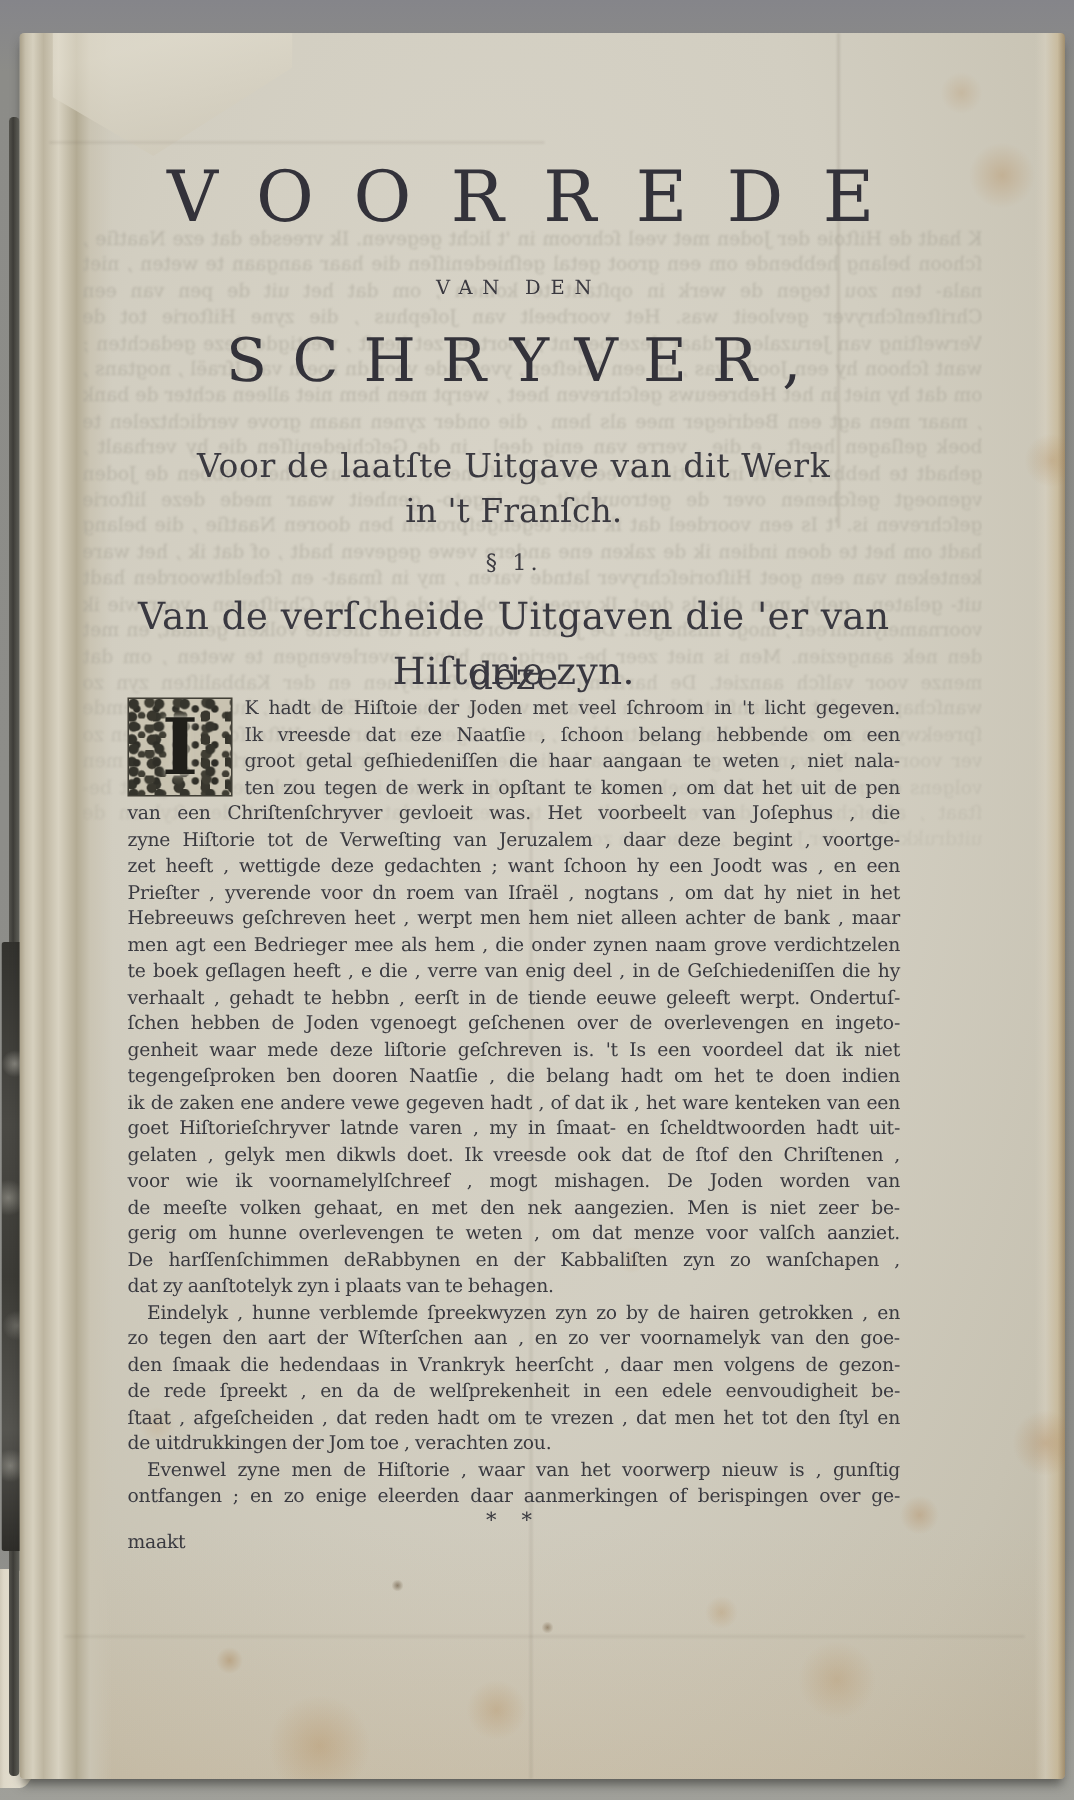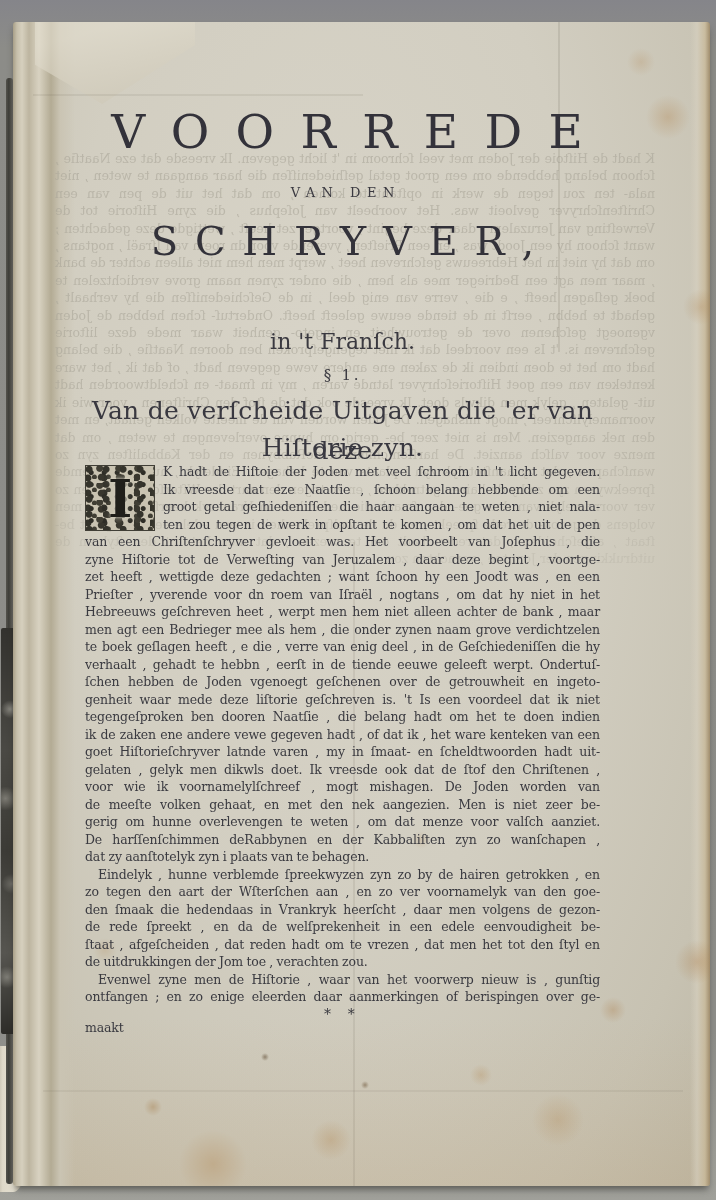--- a/index.html
+++ b/index.html
@@ -109,20 +109,21 @@
     <div class="showthrough">K hadt de Hiſtoie der Joden met veel ſchroom in 't licht gegeven. Ik vreesde dat eze Naatſie , ſchoon belang hebbende om een groot getal geſhiedeniſſen die haar aangaan te weten , niet nala- ten zou tegen de werk in opſtant te komen , om dat het uit de pen van een Chriſtenſchryver gevloeit was. Het voorbeelt van Joſephus , die zyne Hiſtorie tot de Verweſting van Jeruzalem , daar deze begint , voortge- zet heeft , wettigde deze gedachten ; want ſchoon hy een Joodt was , en een Prieſter , yverende voor dn roem van Iſraël , nogtans , om dat hy niet in het Hebreeuws geſchreven heet , werpt men hem niet alleen achter de bank , maar men agt een Bedrieger mee als hem , die onder zynen naam grove verdichtzelen te boek geſlagen heeft , e die , verre van enig deel , in de Geſchiedeniſſen die hy verhaalt , gehadt te hebbn , eerſt in de tiende eeuwe geleeft heeft. Ondertuſ- ſchen hebben de Joden vgenoegt geſchenen over de getrouwheit en ingeto- genheit waar mede deze liſtorie geſchreven is. 't Is een voordeel dat ik niet tegengeſproken ben dooren Naatſie , die belang hadt om het te doen indien ik de zaken ene andere vewe gegeven hadt , of dat ik , het ware kenteken van een goet Hiſtorieſchryver latnde varen , my in ſmaat- en ſcheldtwoorden hadt uit- gelaten , gelyk men dikwls doet. Ik vreesde ook dat de ſtof den Chriſtenen , voor wie ik voornamelylſchreef , mogt mishagen. De Joden worden van de meeſte volken gehaat, en met den nek aangezien. Men is niet zeer be- gerig om hunne overlevengen te weten , om dat menze voor valſch aanziet. De harſſenſchimmen deRabbynen en der Kabbaliſten zyn zo wanſchapen , dat zy aanſtotelyk zyn i plaats van te behagen. Eindelyk , hunne verblemde ſpreekwyzen zyn zo by de hairen getrokken , en zo tegen den aart der Wſterſchen aan , en zo ver voornamelyk van den goe- den ſmaak die hedendaas in Vrankryk heerſcht , daar men volgens de gezon- de rede ſpreekt , en da de welſprekenheit in een edele eenvoudigheit be- ſtaat , afgeſcheiden , dat reden hadt om te vrezen , dat men het tot den ſtyl en de uitdrukkingen der Jom toe , verachten zou.</div>
     <div class="crease v1"></div>
     <div class="crease v2"></div>
     <div class="crease h1"></div>
     <div class="crease h2"></div>
     <div class="foxing"></div>
 
     <div class="tx t-main center">VOORREDE</div>
     <div class="tx t-conn center">VAN DEN</div>
     <div class="tx t-schryver center">SCHRYVER,</div>
+    <div class="tx t-sub1 center">Voor de laatſte Uitgave van dit Werk</div>
     <div class="tx t-sub2 center">in 't Franſch.</div>
     <div class="tx t-smark center">§ 1.</div>
     <div class="tx t-ih t-ih1 center">Van de verſcheide Uitgaven die 'er van deze</div>
     <div class="tx t-ih t-ih2 center">Hiſtorie zyn.</div>
 
     <div class="tx bodyblock">
       <div class="dropcap">
           <span class="glyph">I</span>
         </div>
       <div class="bl">K hadt de Hiſtoie der Joden met veel ſchroom in 't licht gegeven.</div>
@@ -130,21 +131,21 @@
       <div class="bl">groot getal geſhiedeniſſen die haar aangaan te weten , niet nala-</div>
       <div class="bl">ten zou tegen de werk in opſtant te komen , om dat het uit de pen</div>
       <div class="bl">van een Chriſtenſchryver gevloeit was. Het voorbeelt van Joſephus , die</div>
       <div class="bl">zyne Hiſtorie tot de Verweſting van Jeruzalem , daar deze begint , voortge-</div>
       <div class="bl">zet heeft , wettigde deze gedachten ; want ſchoon hy een Joodt was , en een</div>
       <div class="bl">Prieſter , yverende voor dn roem van Iſraël , nogtans , om dat hy niet in het</div>
       <div class="bl">Hebreeuws geſchreven heet , werpt men hem niet alleen achter de bank , maar</div>
       <div class="bl">men agt een Bedrieger mee als hem , die onder zynen naam grove verdichtzelen</div>
       <div class="bl">te boek geſlagen heeft , e die , verre van enig deel , in de Geſchiedeniſſen die hy</div>
       <div class="bl">verhaalt , gehadt te hebbn , eerſt in de tiende eeuwe geleeft werpt. Ondertuſ-</div>
-      <div class="bl">ſchen hebben de Joden vgenoegt geſchenen over de getrouwheit en ingeto-</div>
+      <div class="bl">ſchen hebben de Joden vgenoegt geſchenen over de overlevengen en ingeto-</div>
       <div class="bl">genheit waar mede deze liſtorie geſchreven is. 't Is een voordeel dat ik niet</div>
       <div class="bl">tegengeſproken ben dooren Naatſie , die belang hadt om het te doen indien</div>
       <div class="bl">ik de zaken ene andere vewe gegeven hadt , of dat ik , het ware kenteken van een</div>
       <div class="bl">goet Hiſtorieſchryver latnde varen , my in ſmaat- en ſcheldtwoorden hadt uit-</div>
       <div class="bl">gelaten , gelyk men dikwls doet. Ik vreesde ook dat de ſtof den Chriſtenen ,</div>
       <div class="bl">voor wie ik voornamelylſchreef , mogt mishagen. De Joden worden van</div>
       <div class="bl">de meeſte volken gehaat, en met den nek aangezien. Men is niet zeer be-</div>
       <div class="bl">gerig om hunne overlevengen te weten , om dat menze voor valſch aanziet.</div>
       <div class="bl">De harſſenſchimmen deRabbynen en der Kabbaliſten zyn zo wanſchapen ,</div>
       <div class="bl end">dat zy aanſtotelyk zyn i plaats van te behagen.</div>

